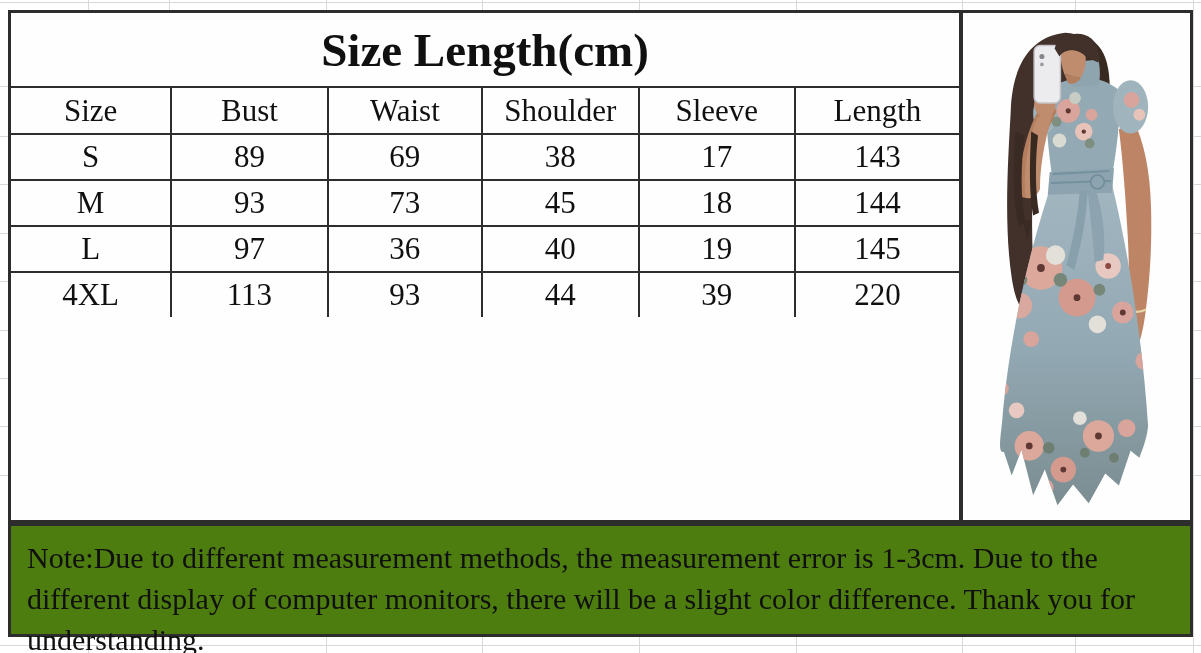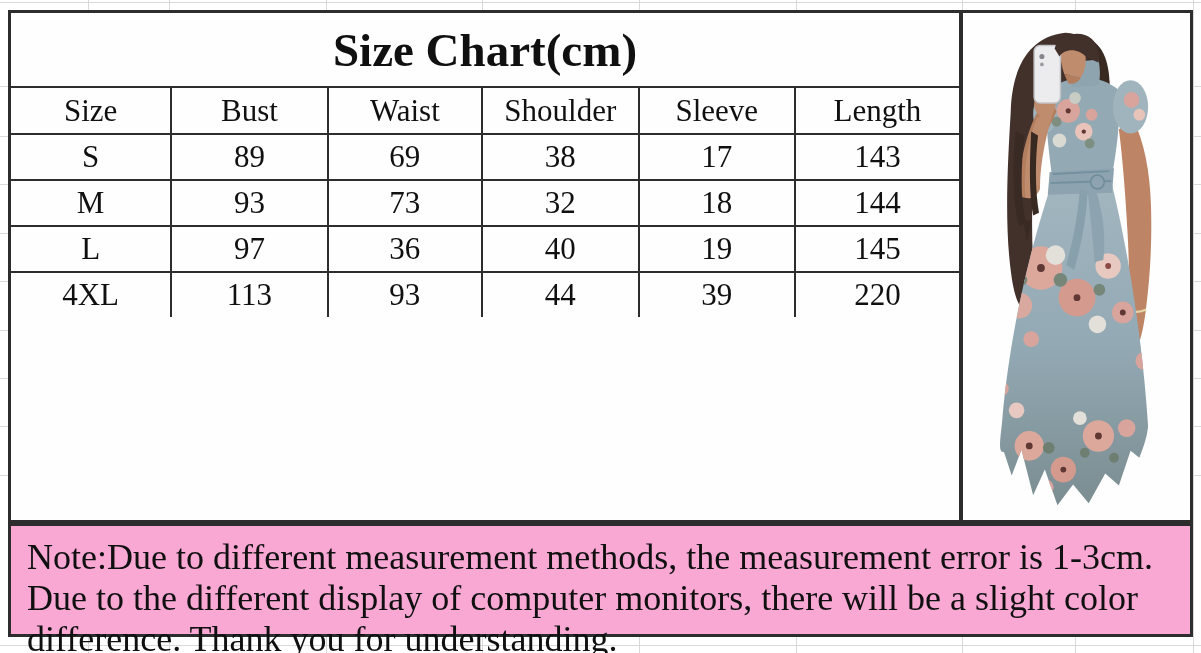--- a/index.html
+++ b/index.html
@@ -33,22 +33,22 @@
   tbody tr:last-child td{border-bottom:none;}
 
   .photo-box{
     position:absolute;left:960px;top:10px;width:233px;height:513px;
     background:#fefefe;border:3px solid #2d2d2d;box-sizing:border-box;z-index:3;
   }
   .photo-box svg{display:block;width:100%;height:100%;}
 
   .note-box{
     position:absolute;left:8px;top:523px;width:1185px;height:114px;
-    background:#f9a8d4;border:3px solid #2d2d2d;box-sizing:border-box;z-index:2;
-    padding:11px 26px 0 16px;font-size:36px;line-height:41px;
+    background:#4d7c0f;border:3px solid #2d2d2d;box-sizing:border-box;z-index:2;
+    padding:11px 26px 0 16px;font-size:30px;line-height:41px;
   }
   .note-box p{margin:0;}
 </style>
 </head>
 <body>
 
 <div class="gl v" style="left:169px"></div>
 <div class="gl v" style="left:326px"></div>
 <div class="gl v" style="left:482px"></div>
 <div class="gl v" style="left:639px"></div>
@@ -63,21 +63,21 @@
 <div class="gl h" style="top:184px"></div>
 <div class="gl h" style="top:233px"></div>
 <div class="gl h" style="top:281px"></div>
 <div class="gl h" style="top:330px"></div>
 <div class="gl h" style="top:378px"></div>
 <div class="gl h" style="top:426px"></div>
 <div class="gl h" style="top:475px"></div>
 <div class="gl h" style="top:645px"></div>
 
 <div class="table-box">
-  <div class="title-row">Size Chart(cm)</div>
+  <div class="title-row">Size Length(cm)</div>
   <table>
     <colgroup>
       <col style="width:16.9%">
         <col style="width:16.5%">
         <col style="width:16.3%">
       <col style="width:16.5%">
         <col style="width:16.5%">
         <col style="width:17.3%">
     </colgroup>
     <thead>
@@ -96,21 +96,21 @@
         <td>89</td>
         <td>69</td>
         <td>38</td>
         <td>17</td>
         <td>143</td>
       </tr>
       <tr>
         <td>M</td>
         <td>93</td>
         <td>73</td>
-        <td>32</td>
+        <td>45</td>
         <td>18</td>
         <td>144</td>
       </tr>
       <tr>
         <td>L</td>
         <td>97</td>
         <td>36</td>
         <td>40</td>
         <td>19</td>
         <td>145</td>

